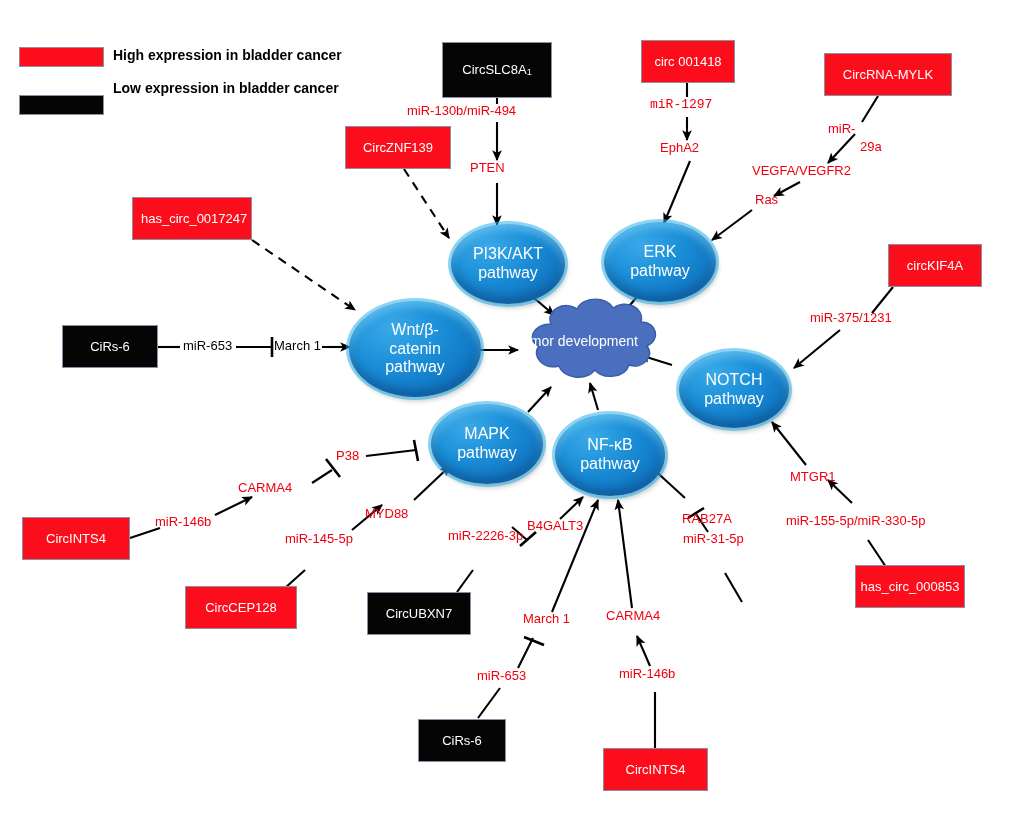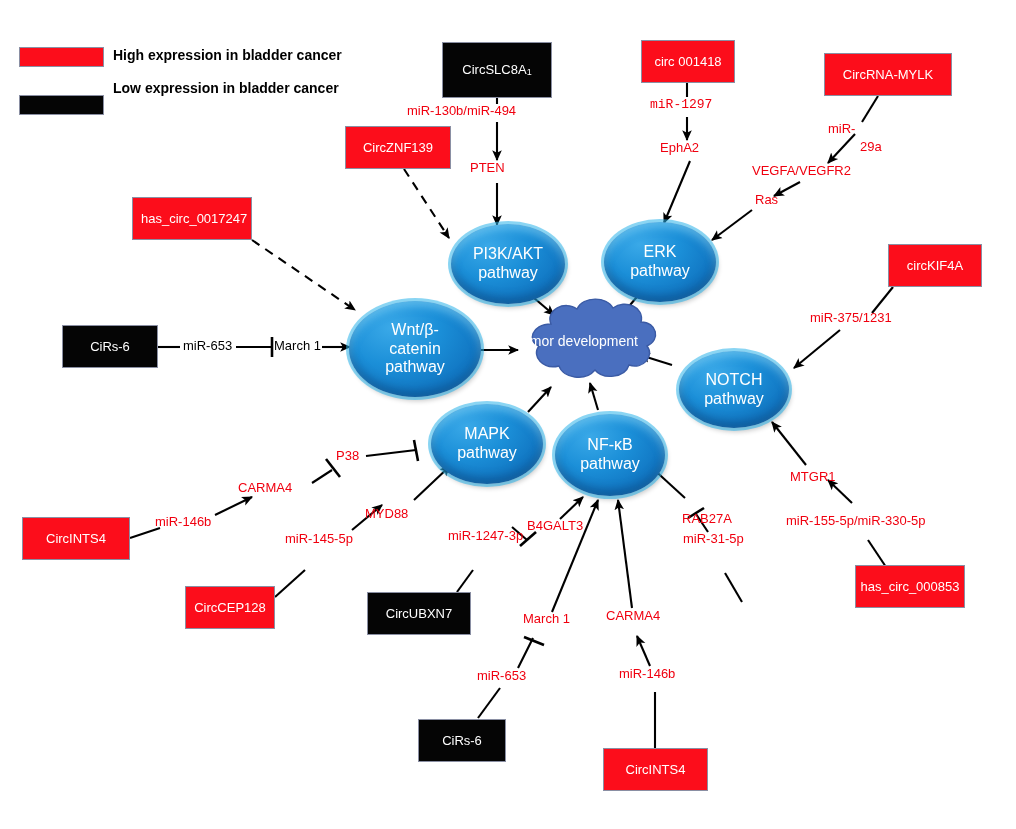--- a/index.html
+++ b/index.html
@@ -274,21 +274,21 @@
     </div>
 
     <div class="node-box high" style="left:888px; top:244px; width:94px; height:43px;">
       <span>circKIF4A</span>
     </div>
 
     <div class="node-box high" style="left:22px; top:517px; width:108px; height:43px;">
       <span>CircINTS4</span>
     </div>
 
-    <div class="node-box high" style="left:185px; top:586px; width:90px; height:43px;">
+    <div class="node-box high" style="left:185px; top:586px; width:112px; height:43px;">
       <span>CircCEP128</span>
     </div>
 
     <div class="node-box low" style="left:367px; top:592px; width:104px; height:43px;">
       <span>CircUBXN7</span>
     </div>
 
 
     <div class="node-box high" style="left:855px; top:565px; width:110px; height:43px;">
       <span>has_circ_000853</span>
@@ -357,21 +357,21 @@
     <div class="lbl red" style="left:755px; top:193px;">Ras</div>
     <div class="lbl blk" style="left:183px; top:339px;">miR-653</div>
     <div class="lbl blk" style="left:274px; top:339px;">March 1</div>
     <div class="lbl red" style="left:810px; top:311px;">miR-375/1231</div>
     <div class="lbl red" style="left:336px; top:449px;">P38</div>
     <div class="lbl red" style="left:238px; top:481px;">CARMA4</div>
     <div class="lbl red" style="left:155px; top:515px;">miR-146b</div>
     <div class="lbl red" style="left:365px; top:507px;">MYD88</div>
     <div class="lbl red" style="left:285px; top:532px;">miR-145-5p</div>
     <div class="lbl red" style="left:527px; top:519px;">B4GALT3</div>
-    <div class="lbl red" style="left:448px; top:529px;">miR-1247-3p</div>
+    <div class="lbl red" style="left:448px; top:529px;">miR-2226-3p</div>
     <div class="lbl red" style="left:523px; top:612px;">March 1</div>
     <div class="lbl red" style="left:477px; top:669px;">miR-653</div>
     <div class="lbl red" style="left:606px; top:609px;">CARMA4</div>
     <div class="lbl red" style="left:619px; top:667px;">miR-146b</div>
     <div class="lbl red" style="left:682px; top:512px;">RAB27A</div>
     <div class="lbl red" style="left:683px; top:532px;">miR-31-5p</div>
     <div class="lbl red" style="left:790px; top:470px;">MTGR1</div>
     <div class="lbl red" style="left:786px; top:514px;">miR-155-5p/miR-330-5p</div>
 
   </div>

